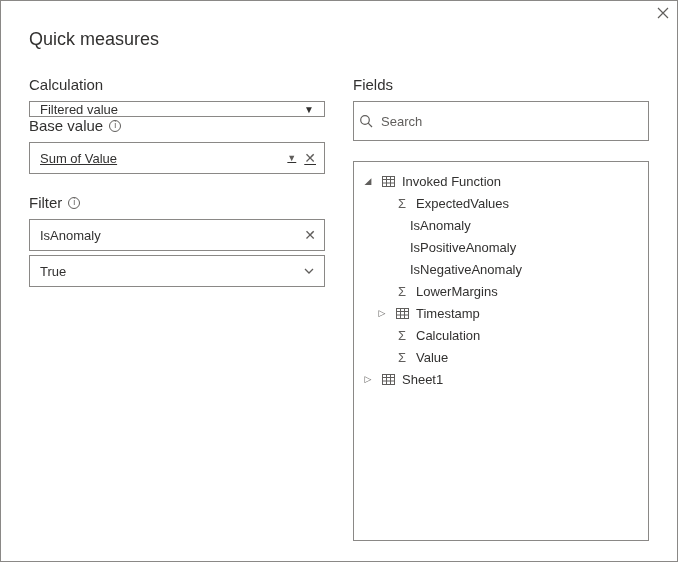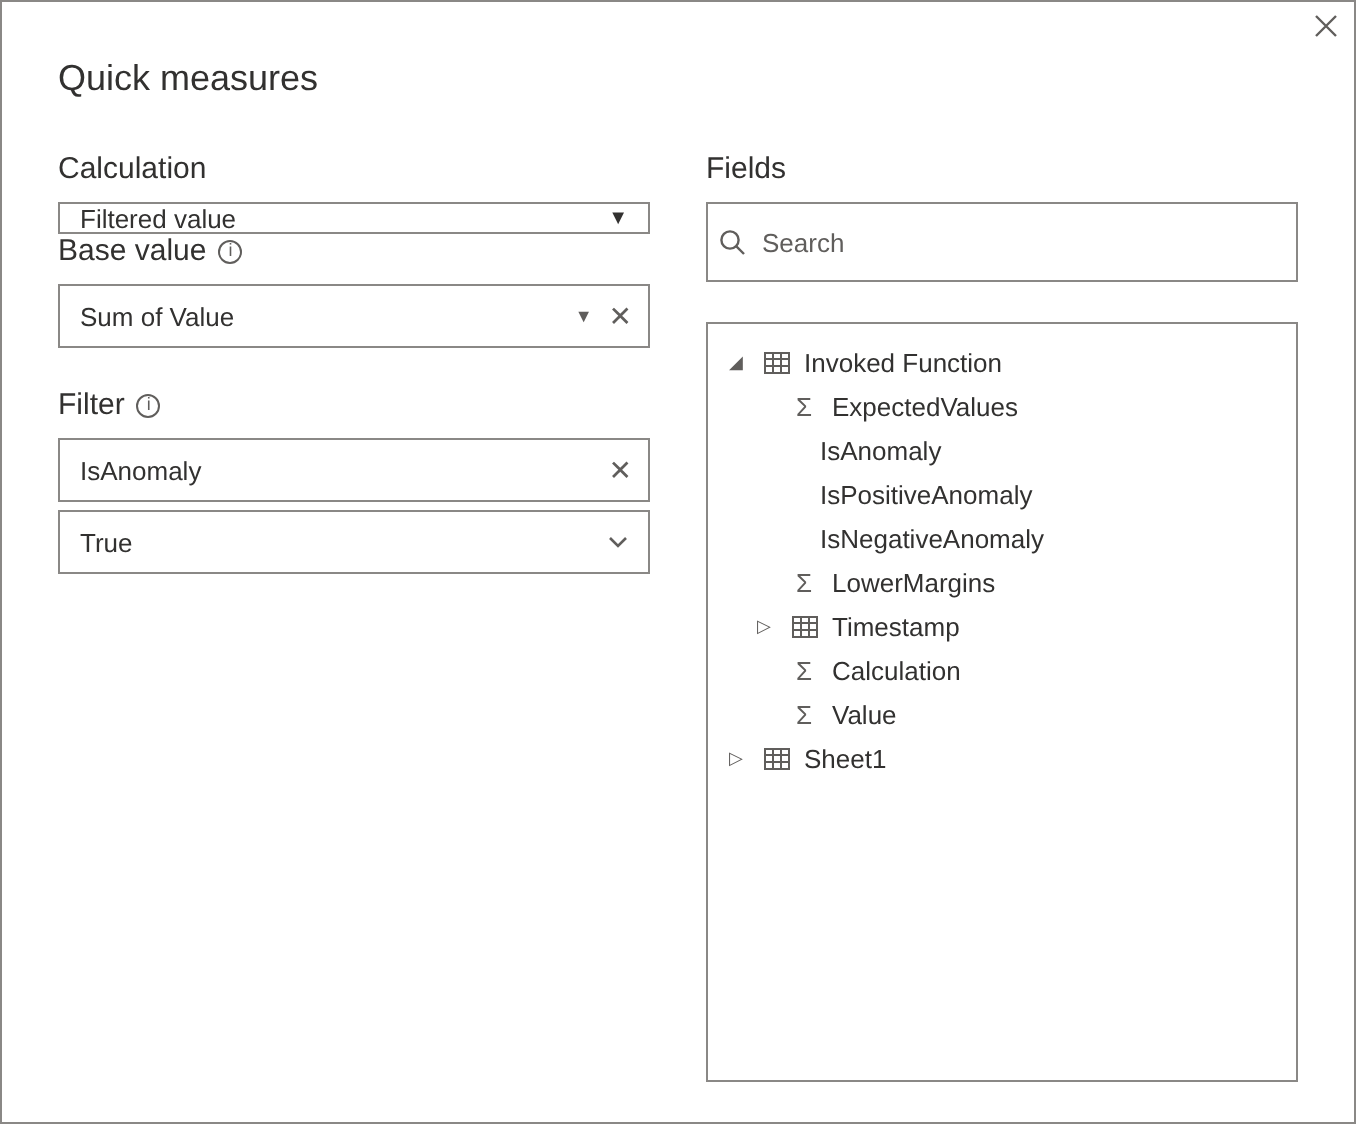--- a/index.html
+++ b/index.html
@@ -156,21 +156,21 @@
   }
   .tree-node .icon-slot {
     width: 16px;
     display: inline-flex;
     justify-content: center;
     color: #605e5c;
   }
   .indent-0 { padding-left: 2px; }
   .indent-1 { padding-left: 16px; }
   .indent-2 { padding-left: 32px; }
-  .mb-20 { margin-bottom: 20px; }
+  .mb-20 { margin-bottom: 20px; text-decoration: underline; }
   svg { display: block; }
 </style>
 </head>
 <body>
 
 <div class="dialog">
 
   <div class="close-btn">
     <svg width="12" height="12" viewBox="0 0 12 12">
         <path d="M1 1 L11 11 M11 1 L1 11" stroke="#605e5c" stroke-width="1.2" fill="none"></path>

